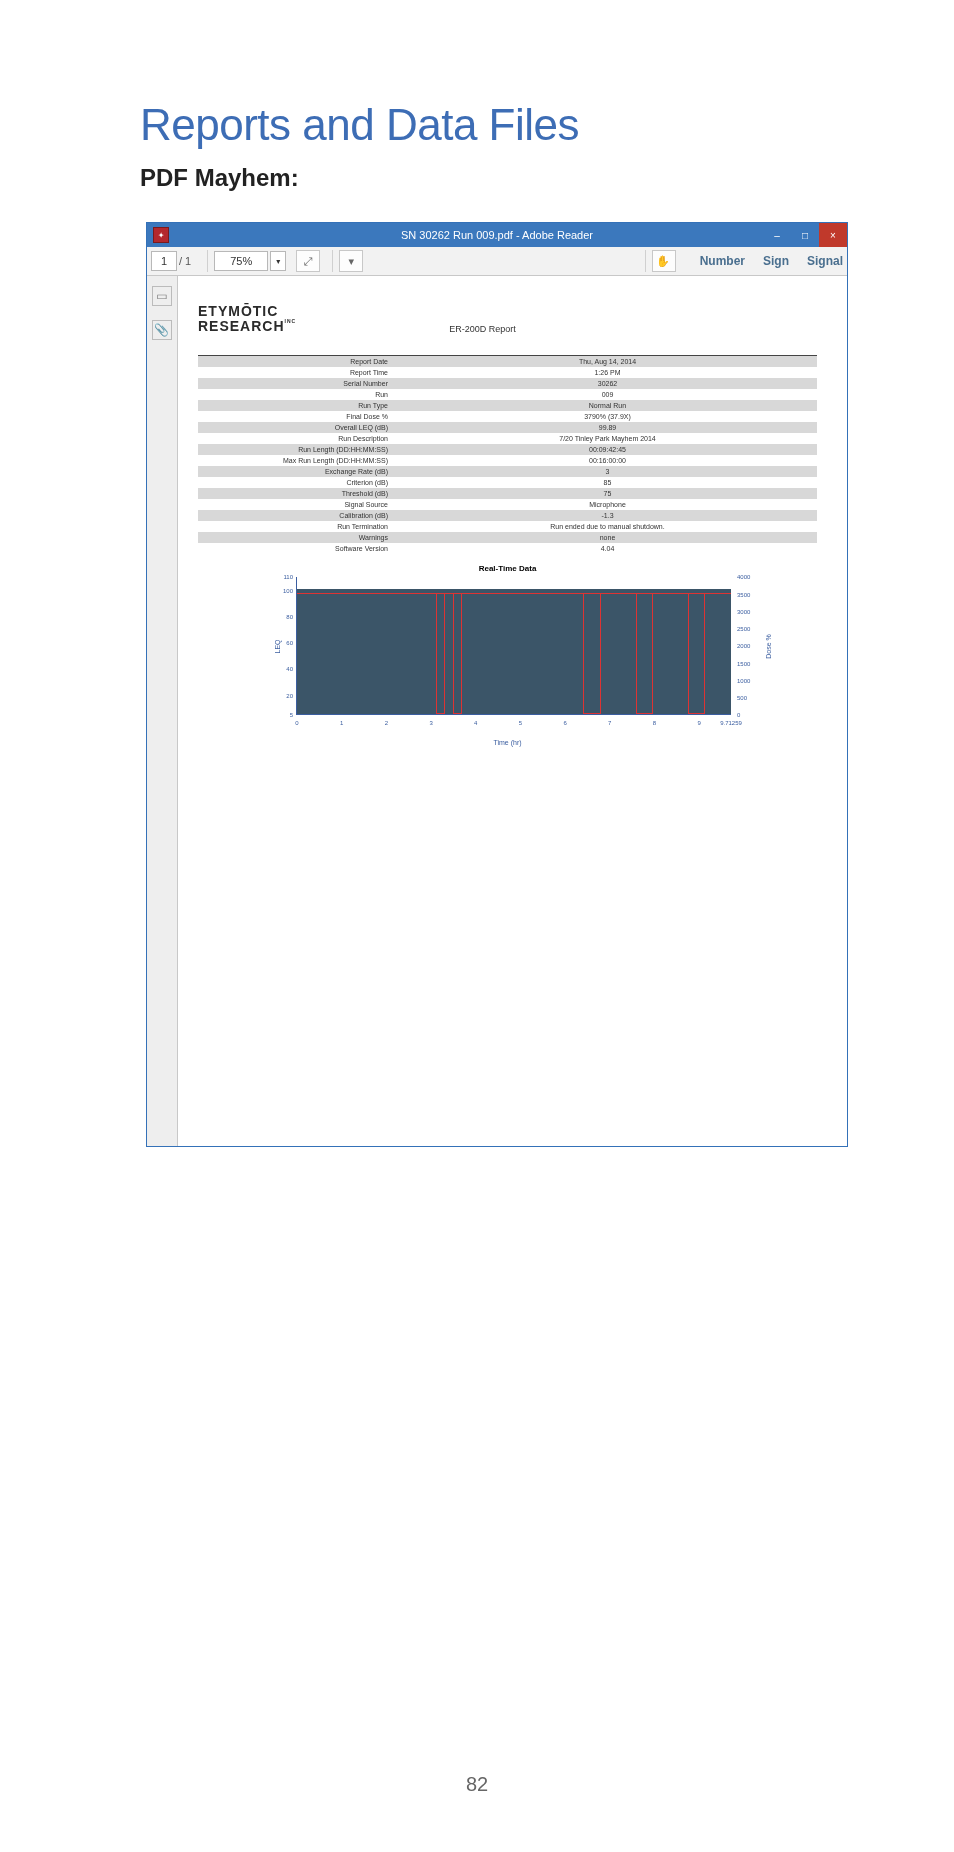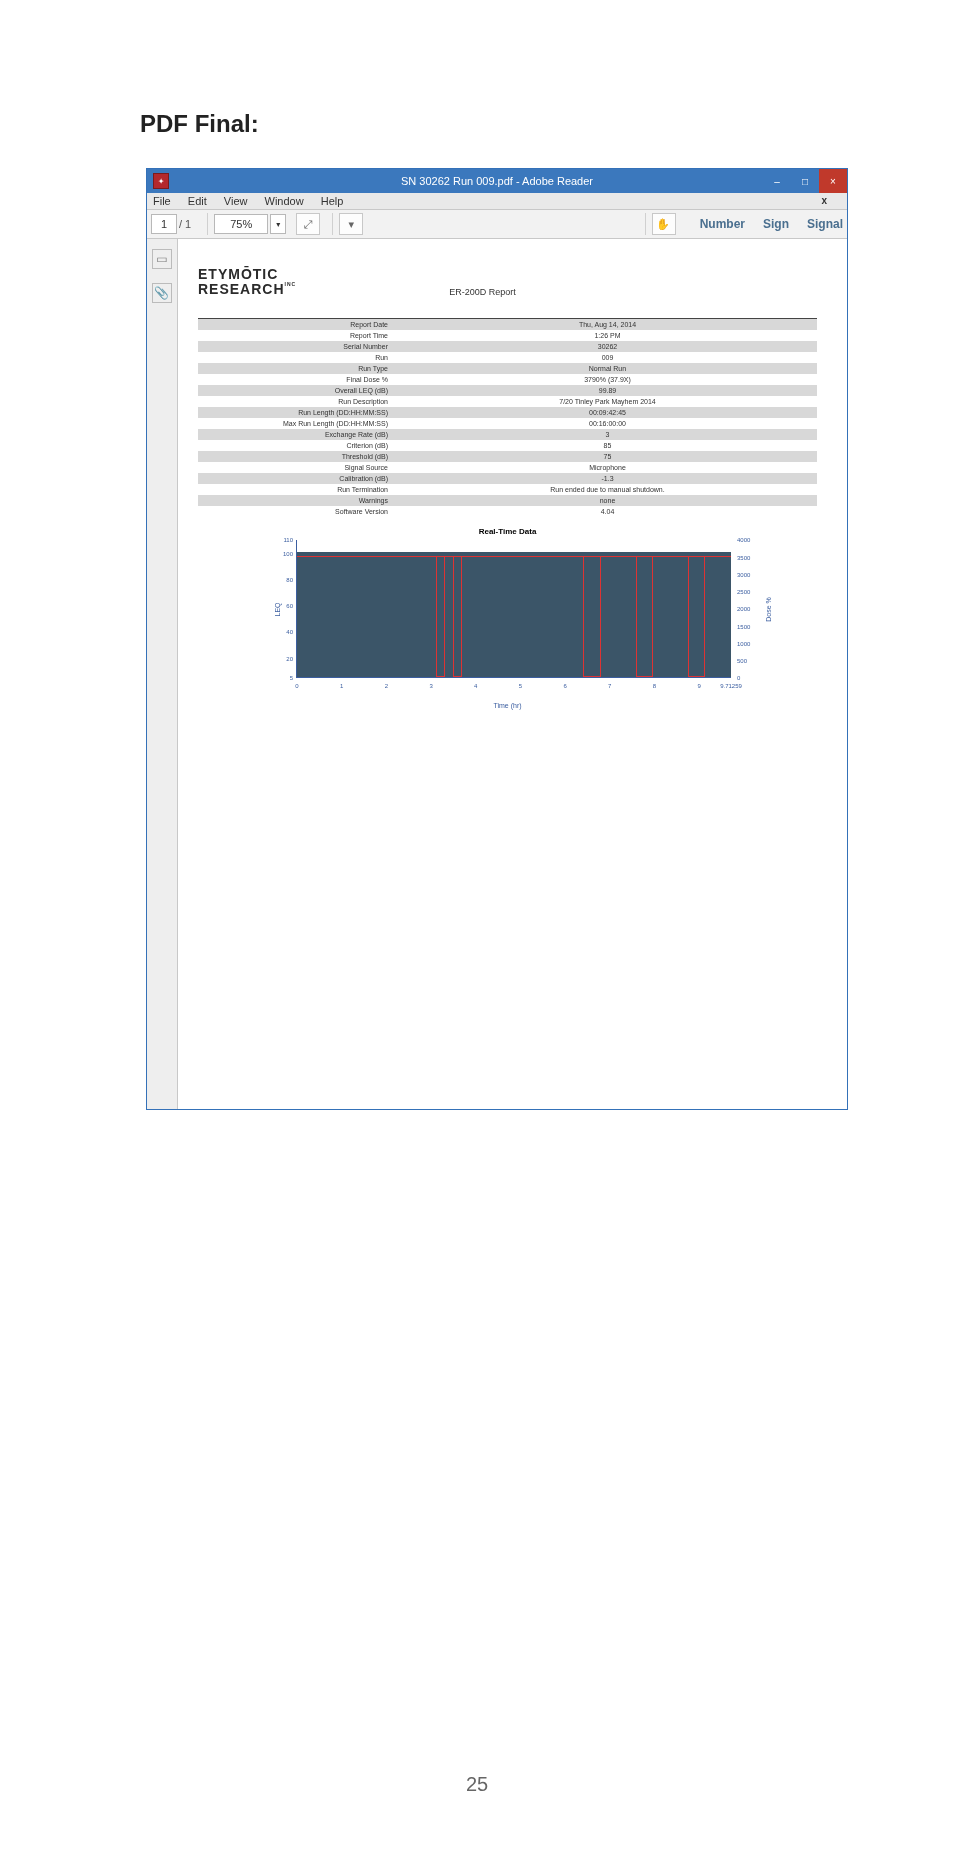--- a/index.html
+++ b/index.html
@@ -261,42 +261,35 @@
   .x-axis-label {
     text-align: center; font-size: 7px; color: #3b5ea0;
     margin-top: 2px;
   }
 </style>
 </head>
 <body>
 
 <div class="page">
 
-  <div class="subheading">PDF Final:</div>
+  <h1 class="heading">Reports and Data Files</h1>
+  <div class="subheading">PDF Mayhem:</div>
 
   <div class="reader-window">
 
     <div class="titlebar">
       <span class="app-icon">✦</span>
       <span class="title-text">SN 30262 Run 009.pdf - Adobe Reader</span>
       <div class="win-controls">
         <span class="win-btn">–</span>
         <span class="win-btn">□</span>
         <span class="win-btn close">×</span>
       </div>
     </div>
 
-    <div class="menubar">
-      <span>File</span>
-      <span>Edit</span>
-      <span>View</span>
-      <span>Window</span>
-      <span>Help</span>
-      <span class="hide-x">x</span>
-    </div>
 
     <div class="toolbar">
       <span class="page-box">1</span>
       <span class="page-total">/ 1</span>
       <span class="sep"></span>
       <span class="zoom-box">75%</span>
       <span class="zoom-dd">▾</span>
       <span class="tool-icon">⤢</span>
       <span class="sep"></span>
       <span class="tool-icon">▾</span>
@@ -442,14 +435,14 @@
               </div>
           </div>
           <div class="x-axis-label">Time (hr)</div>
 
         </div>
       </div>
     </div>
 
   </div>
 
-  <div class="page-number">25</div>
+  <div class="page-number">82</div>
 </div>
 
 </body></html>

